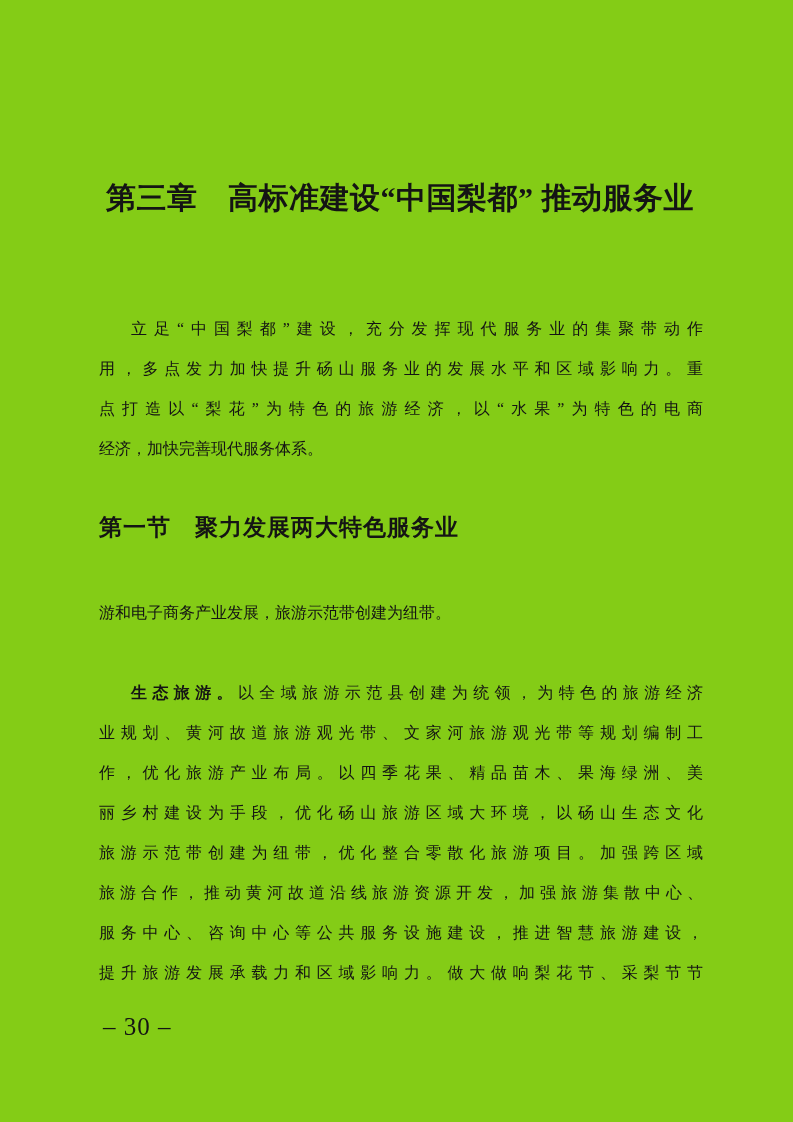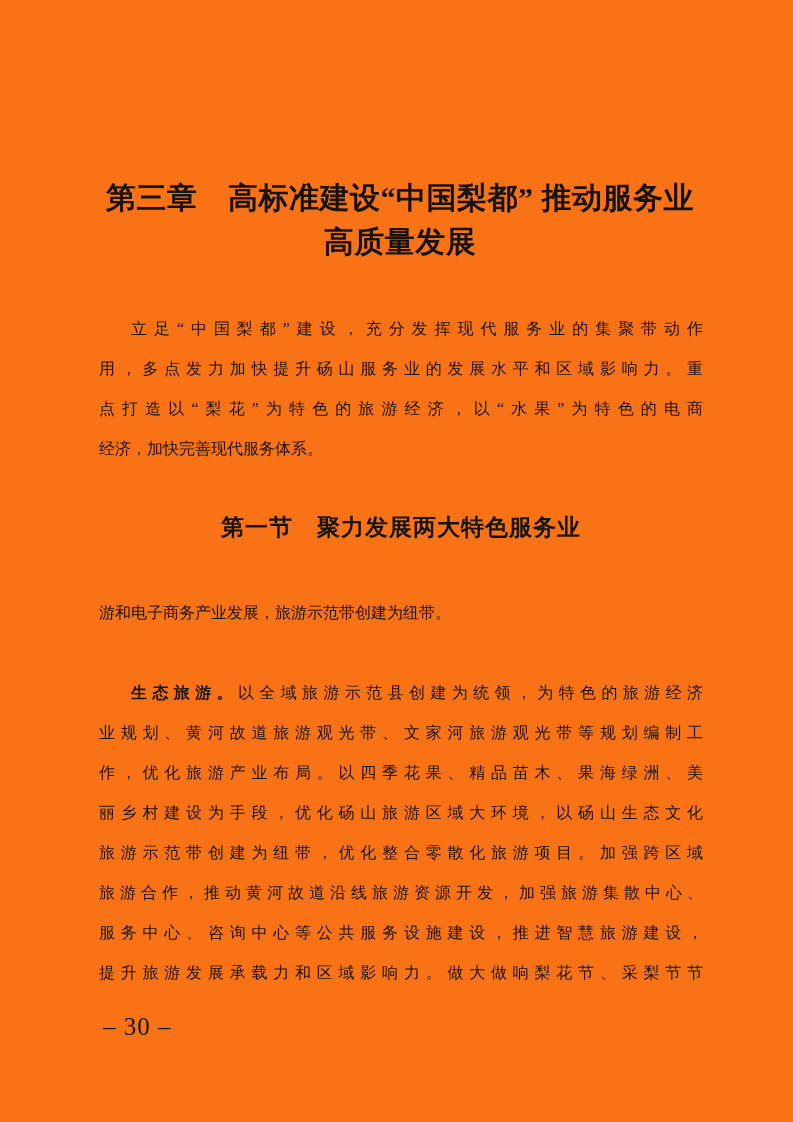--- a/index.html
+++ b/index.html
@@ -5,21 +5,21 @@
   html, body {
     margin: 0;
     padding: 0;
     background: #e8e8e8;
   }
   .page {
     position: relative;
     width: 793px;
     height: 1122px;
     margin: 0 auto;
-    background: #f97316;
+    background: #84cc16;
     color: #141414;
     overflow: hidden;
     font-family: "Liberation Serif", serif;
   }
   
   .chapter-title {
     position: absolute;
     top: 176px;
     left: 96px;
     width: 608px;
@@ -61,42 +61,40 @@
   .section-heading {
     position: absolute;
     top: 507px;
     left: 99px;
     width: 604px;
     margin: 0;
     font-family: "Liberation Sans", sans-serif;
     font-size: 23px;
     font-weight: 700;
     line-height: 40px;
-    text-align: center;
     letter-spacing: 1px;
   }
 
   
   .page-number {
     position: absolute;
     top: 1014px;
     left: 103px;
     font-size: 25px;
     line-height: 26px;
     letter-spacing: 1px;
   }
 </style>
 </head>
 <body>
 
 <div class="page">
 
   <h1 class="chapter-title">
     <span class="title-line">第三章　高标准建设“中国梨都” 推动服务业</span>
-    <span class="title-line">高质量发展</span>
   </h1>
 
   <div class="para para-intro">
     <div class="line indent">立足“中国梨都”建设，充分发挥现代服务业的集聚带动作</div>
     <div class="line">用，多点发力加快提升砀山服务业的发展水平和区域影响力。重</div>
     <div class="line">点打造以“梨花”为特色的旅游经济，以“水果”为特色的电商</div>
     <div class="line last">经济，加快完善现代服务体系。</div>
   </div>
 
   <h2 class="section-heading">第一节　聚力发展两大特色服务业</h2>

